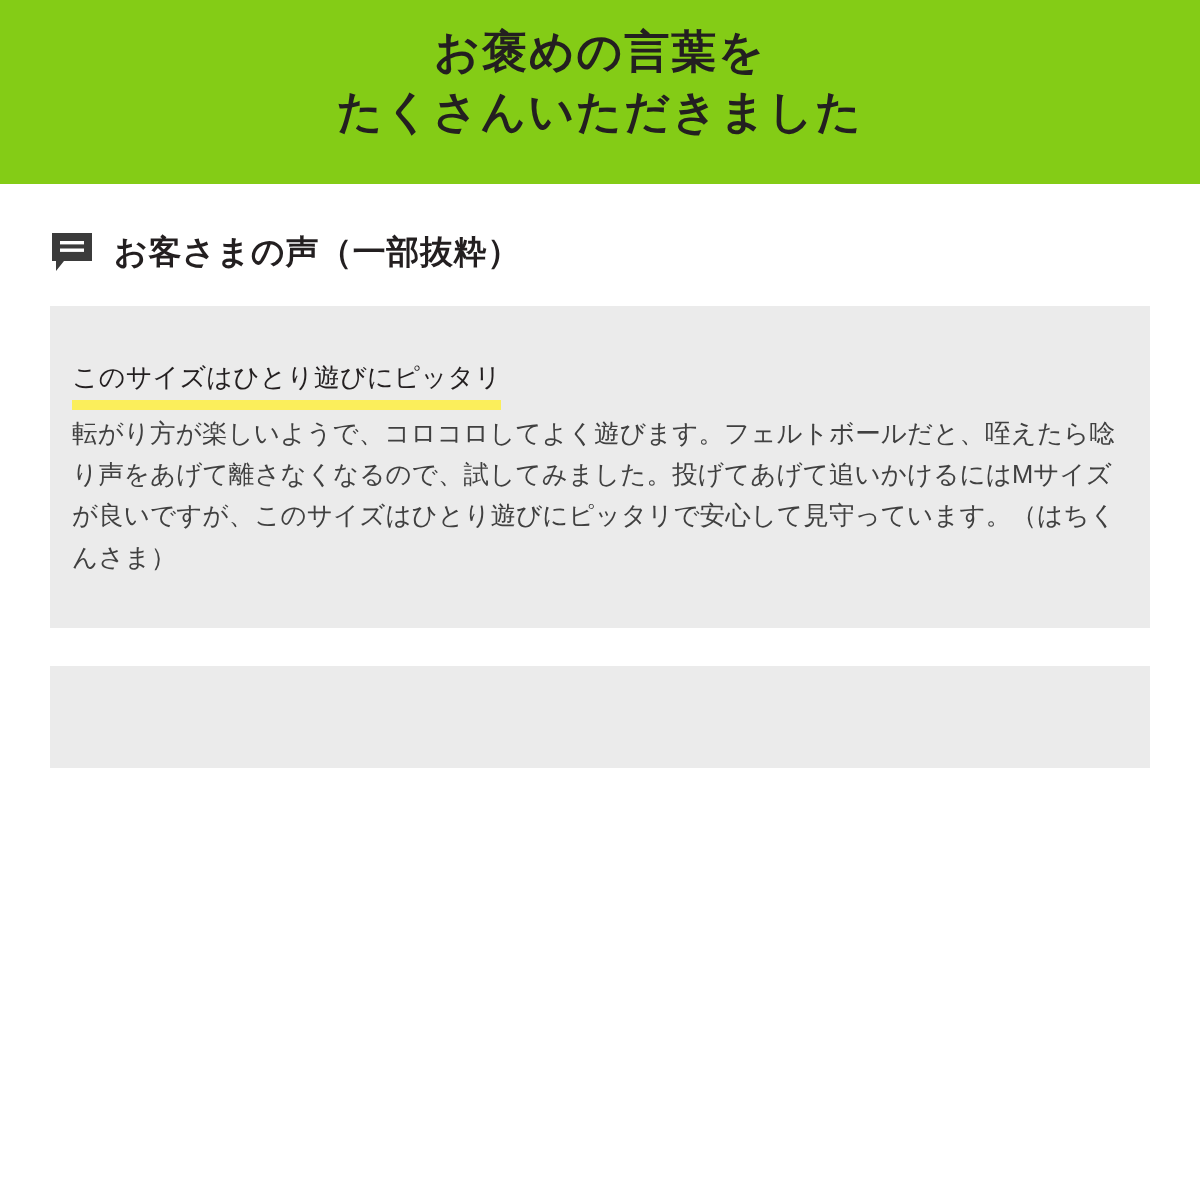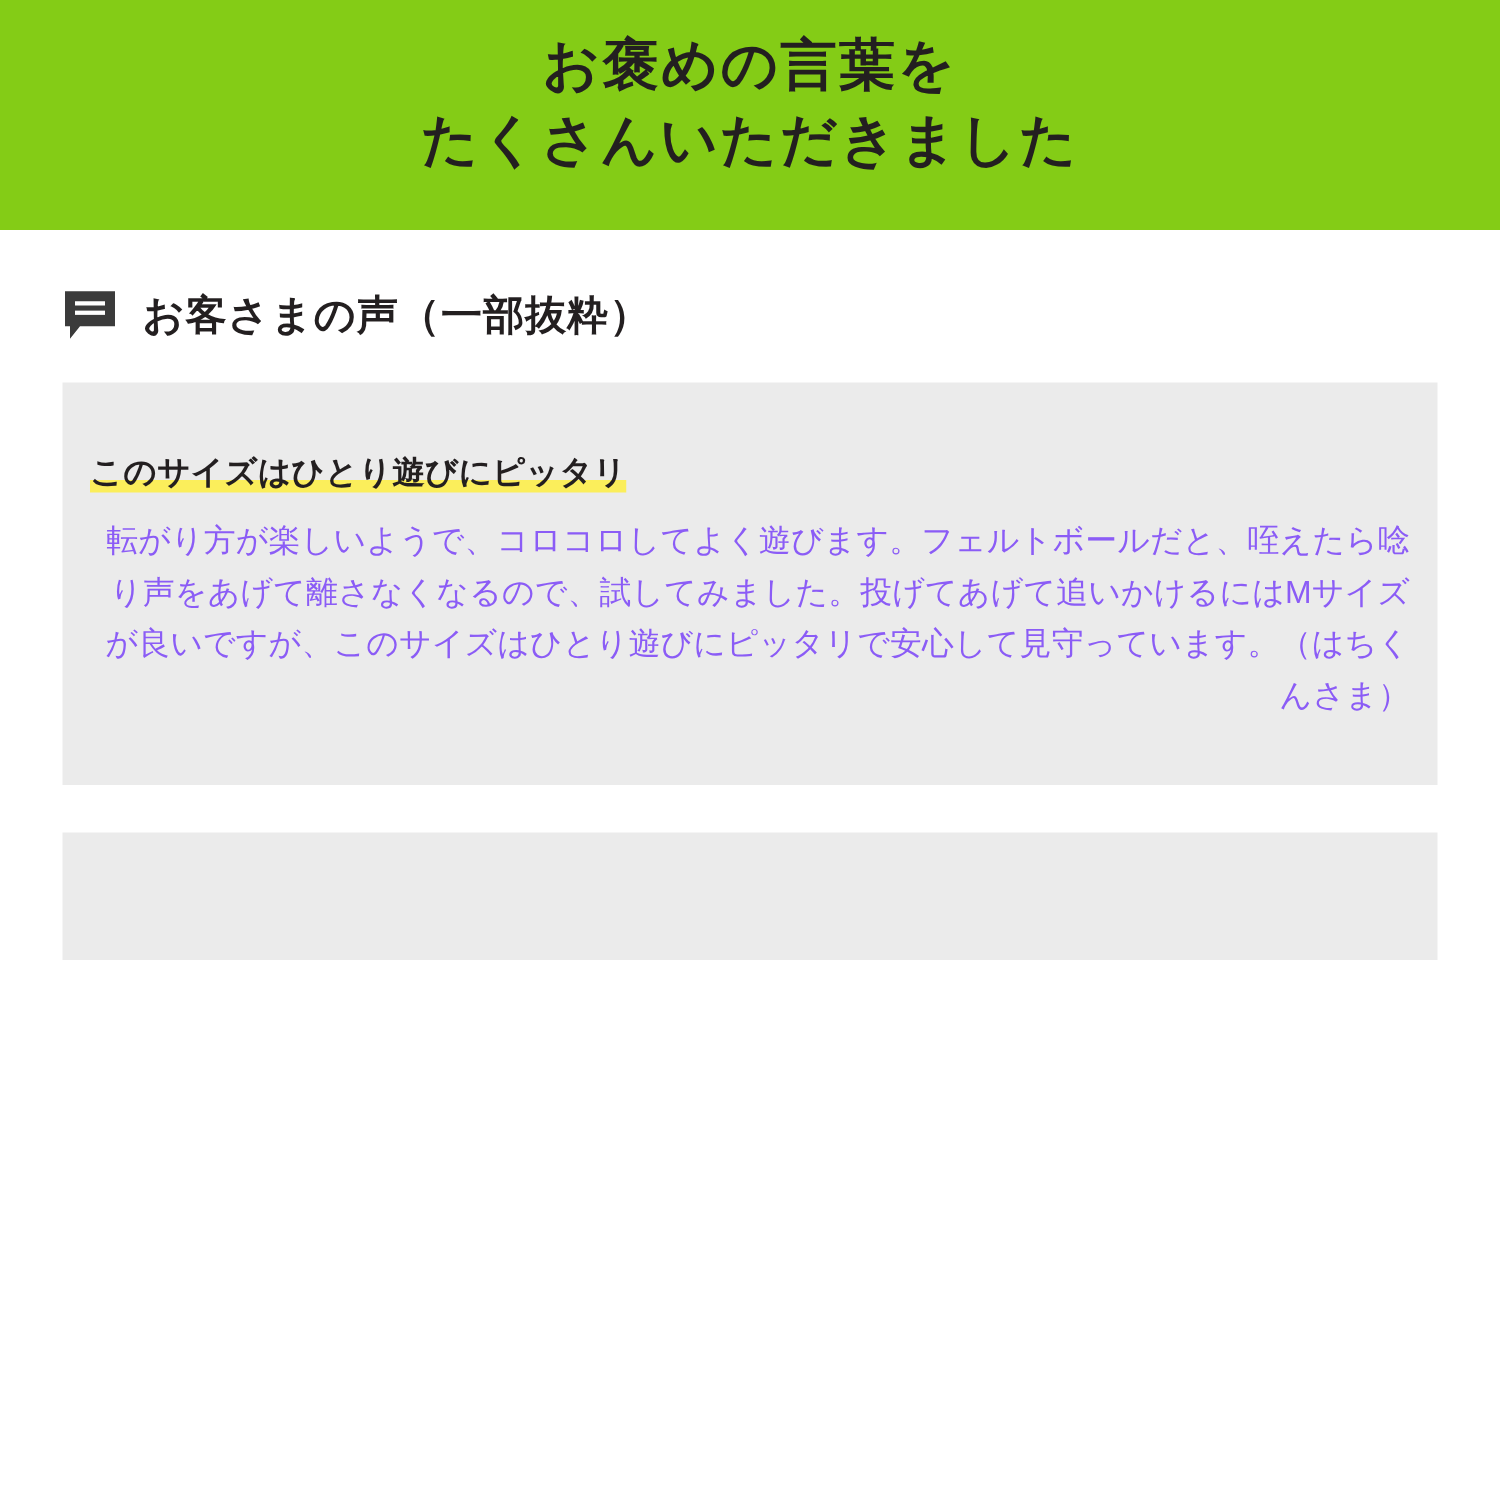--- a/index.html
+++ b/index.html
@@ -67,39 +67,38 @@
     padding: 52px 0 50px 0;
     margin-bottom: 38px;
   }
   .card-inner {
     padding: 0 22px;
   }
 
   .review-title {
     display: inline;
     font-size: 26px;
-    font-weight: 700;
+    font-weight: 400;
     color: #231f20;
     letter-spacing: 0.01em;
     line-height: 1.5;
     background: linear-gradient(to top, #fbee5b 10px, rgba(251,238,91,0) 10px);
     box-decoration-break: clone;
     -webkit-box-decoration-break: clone;
-    padding-bottom: 2px;
+    padding-bottom: 18px;
   }
   .review-title-wrap { margin: 0 0 16px 0; }
 
   .review-body {
     font-size: 25.5px;
-    color: #8b5cf6;
+    color: #404040;
     line-height: 1.62;
     letter-spacing: 0.005em;
     white-space: pre-line;
     margin: 0;
-    text-align: right;
   }
 </style>
 </head>
 <body>
 
 <div class="page">
 
   <div class="banner">
     <span class="banner-line">お褒めの言葉を</span>
     <span class="banner-line">たくさんいただきました</span>

